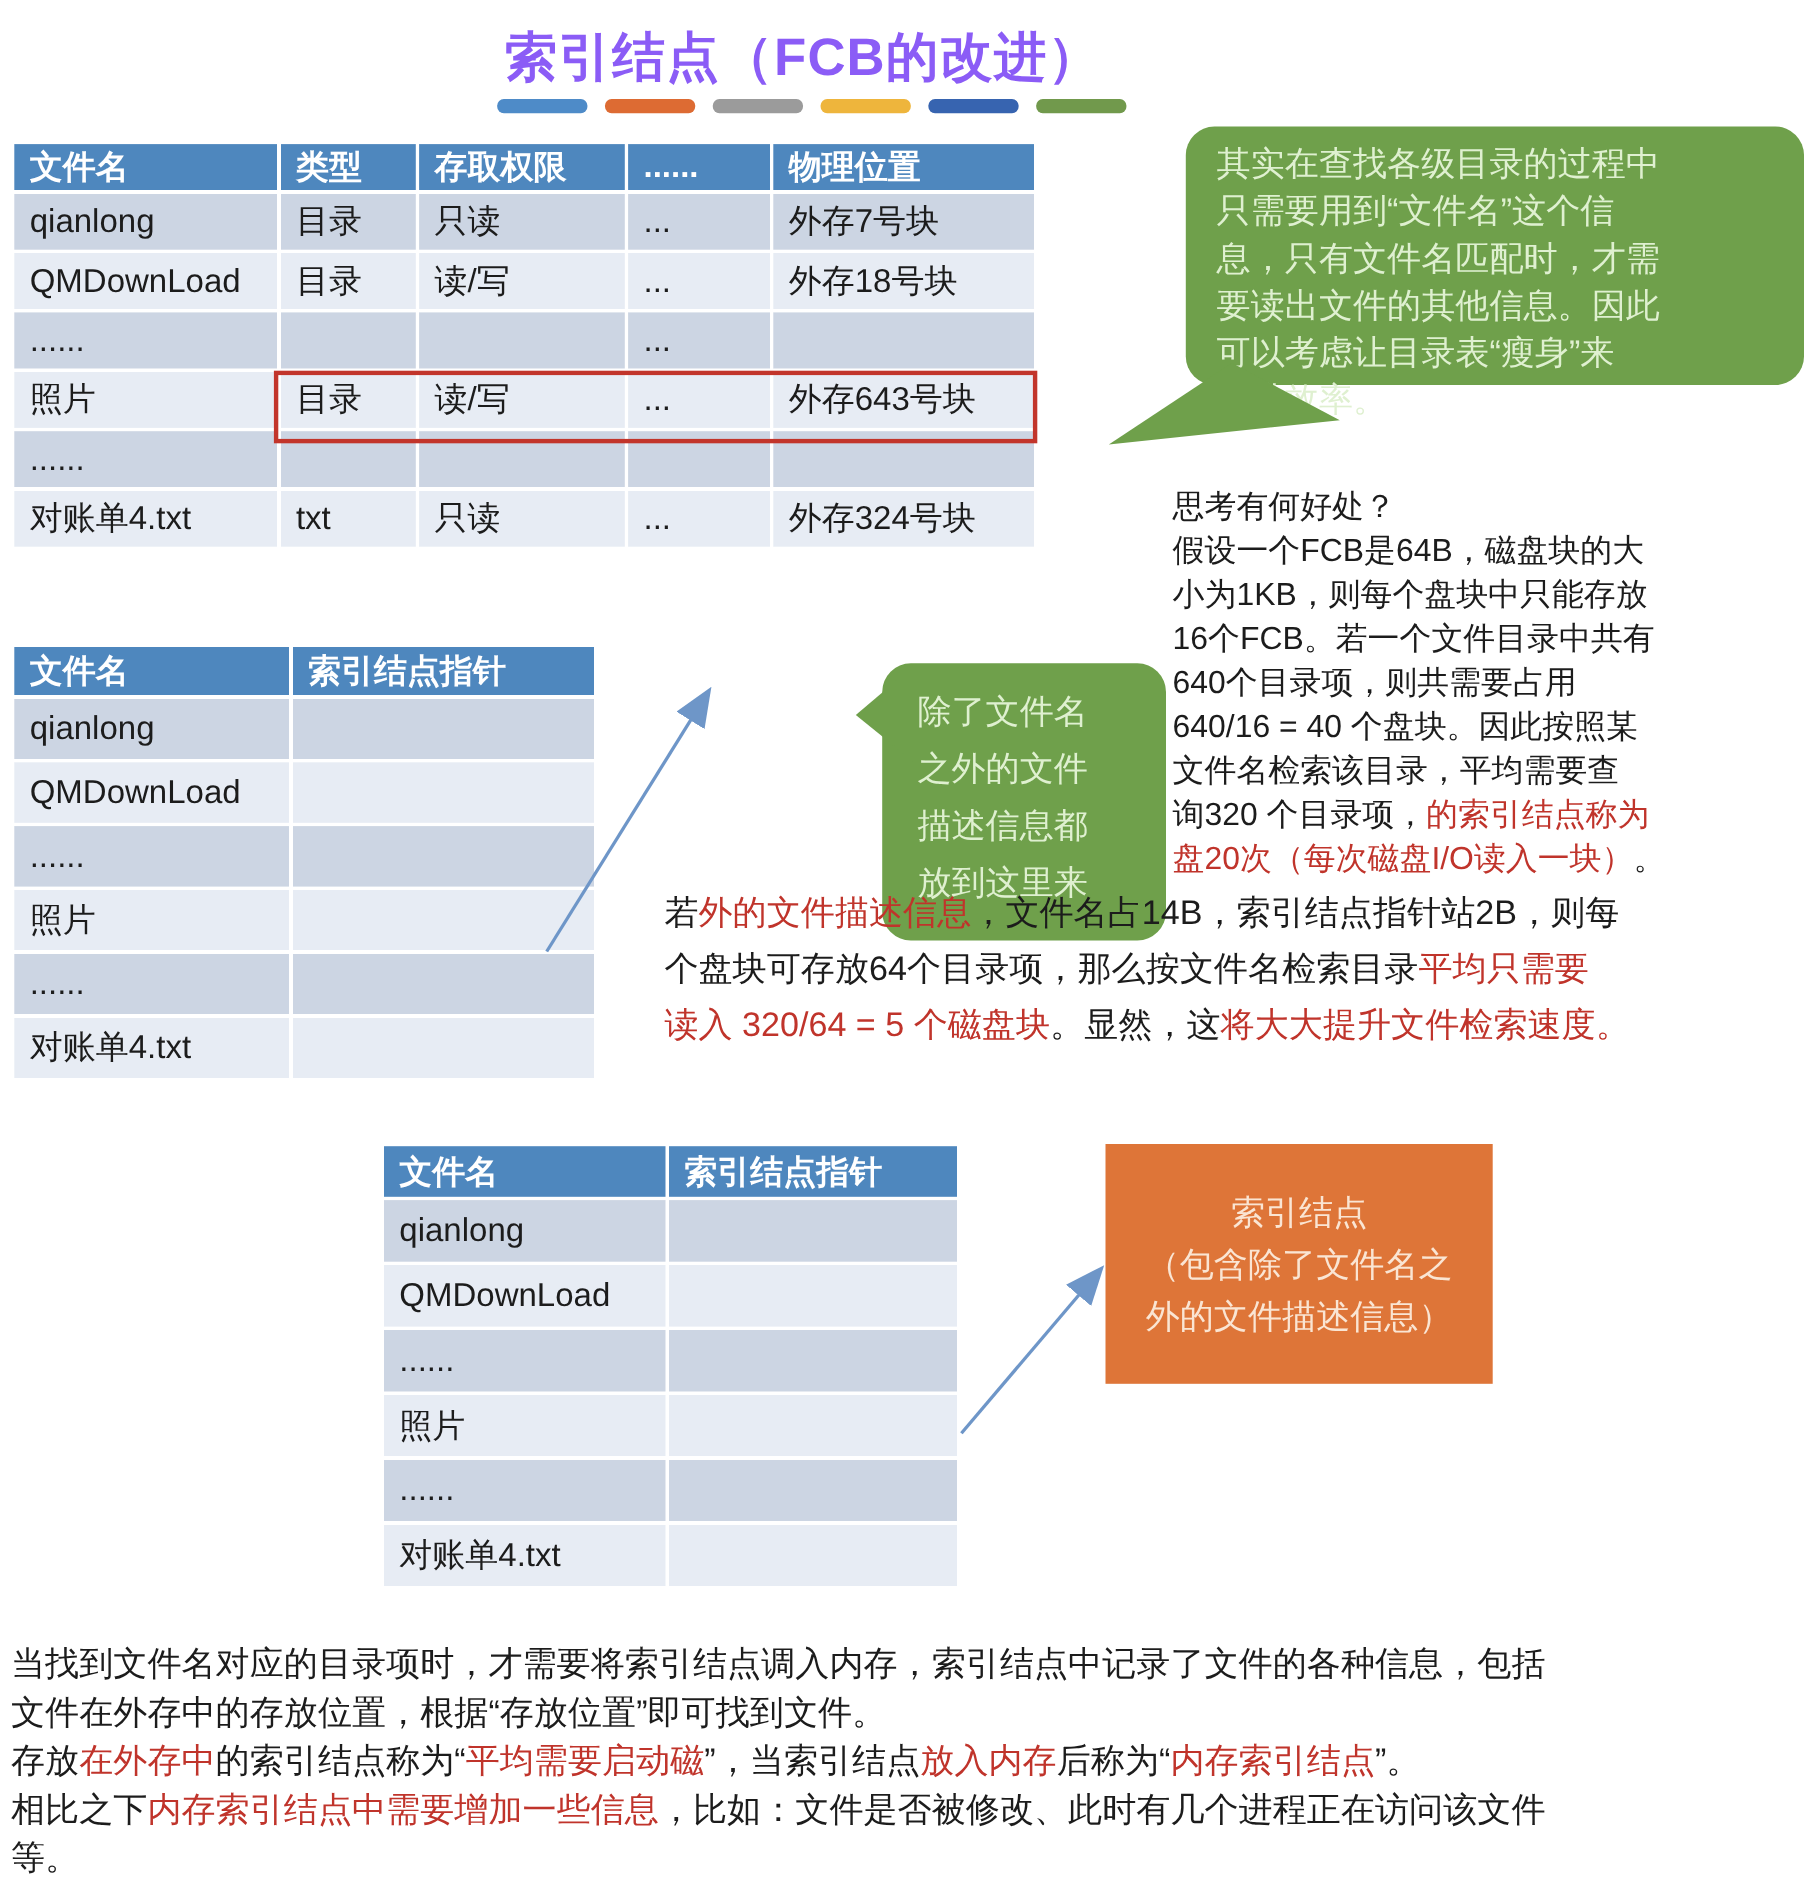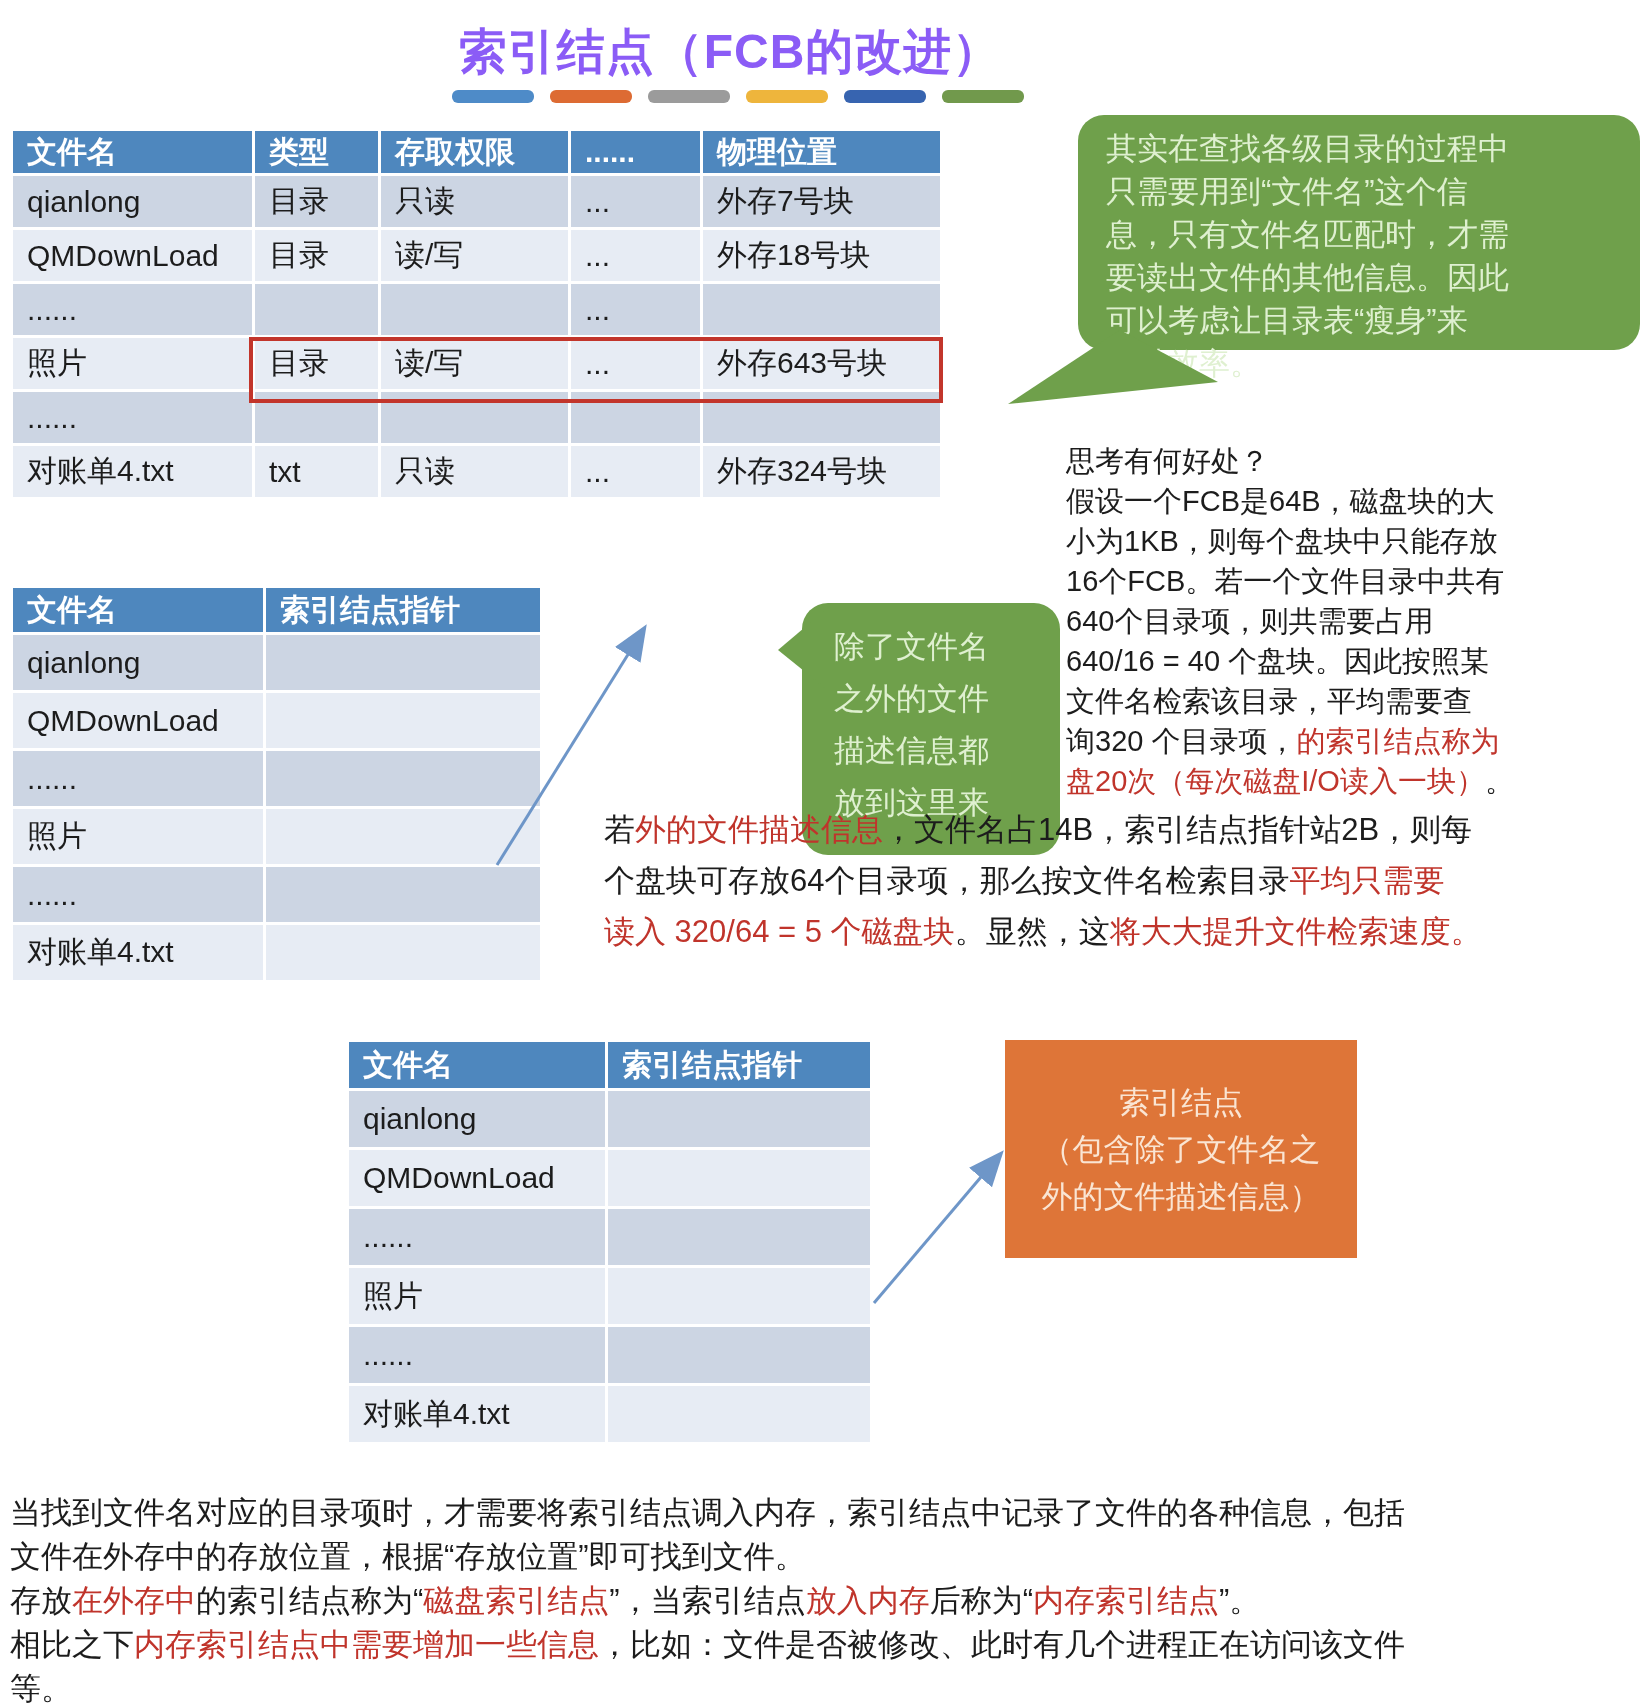--- a/index.html
+++ b/index.html
@@ -249,21 +249,21 @@
         </tbody>
       </table>
   </div>
 
   <div class="inode-box" id="inode2">索引结点
 （包含除了文件名之
 外的文件描述信息）</div>
 
   <div class="para" id="bottom-notes"><span>当找到文件名对应的目录项时，才需要将索引结点调入内存，索引结点中记录了文件的各种信息，包括
 文件在外存中的存放位置，根据“存放位置”即可找到文件。
-存放</span><span class="red">在外存中</span><span>的索引结点称为“</span><span class="red">磁盘索引结点</span><span>”，当索引结点</span><span class="red">放入内存</span><span>后称为“</span><span class="red">内存索引结点</span><span>”。
+存放</span><span class="red">在外存中</span><span>的索引结点称为“</span><span class="red">平均需要启动磁</span><span>”，当索引结点</span><span class="red">放入内存</span><span>后称为“</span><span class="red">内存索引结点</span><span>”。
 相比之下</span><span class="red">内存索引结点中需要增加一些信息</span><span>，比如：文件是否被修改、此时有几个进程正在访问该文件
 等。</span></div>
 
   <svg class="overlay" viewBox="0 0 1645 1707" xmlns="http://www.w3.org/2000/svg">
     <defs>
       <marker id="ah" markerWidth="12" markerHeight="10" refX="9" refY="5" orient="auto">
         <path d="M0,0 L12,5 L0,10 z" fill="#6e96c8"></path>
       </marker>
     </defs>
     <polygon points="1008,404 1120,330 1218,382" fill="#6fa04b"></polygon>

